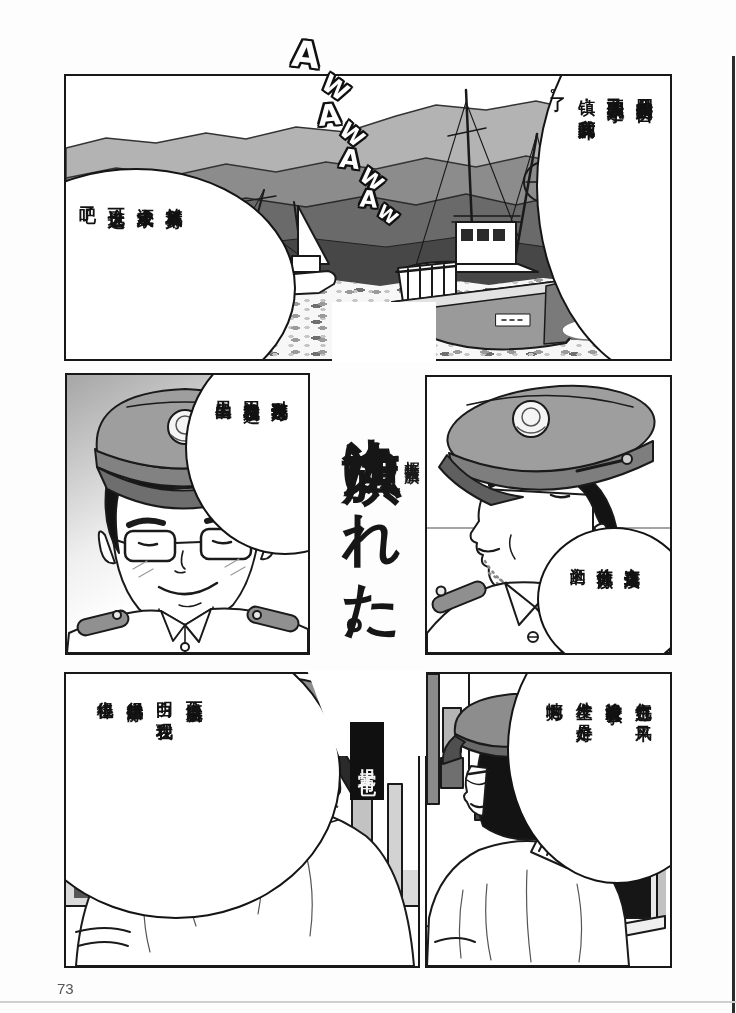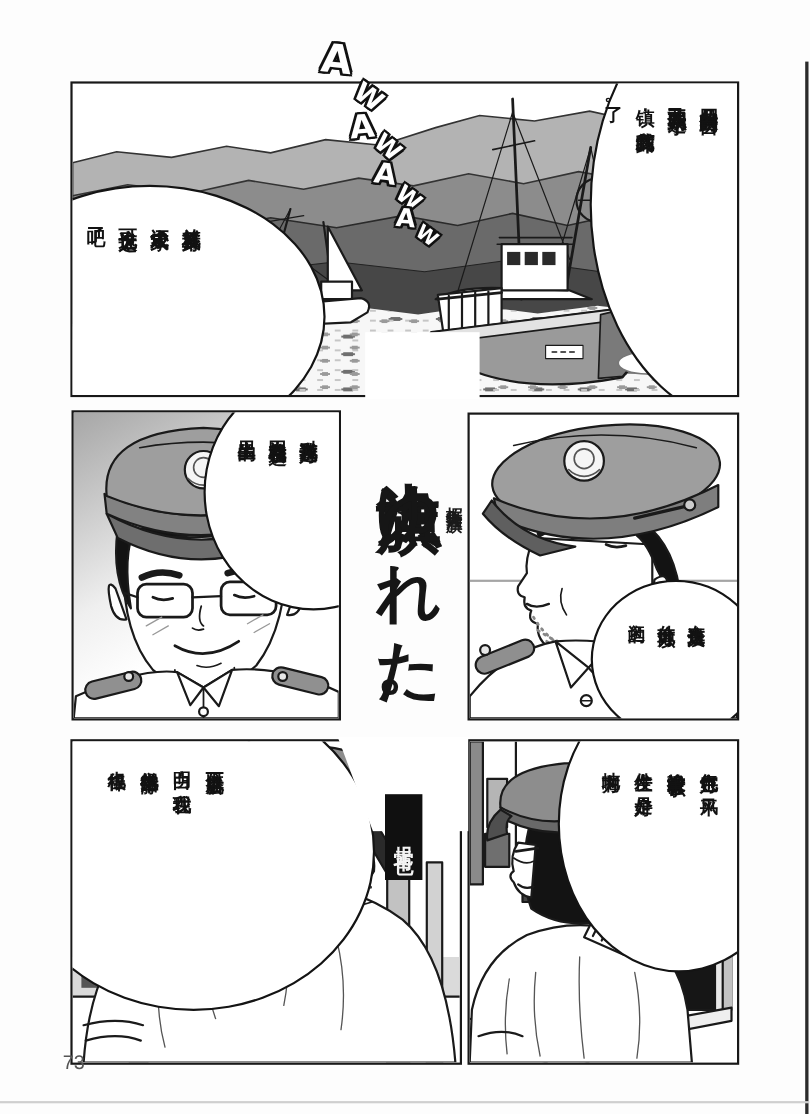--- a/index.html
+++ b/index.html
@@ -65,21 +65,21 @@
                clip-path:polygon(0 0,100% 0,100% 100%,27% 100%); }
 
   
   .sfx {
     position:absolute; z-index:9; font-family:"DejaVu Sans", sans-serif;
     font-weight:900; color:#fff;
     text-shadow:-2px -2px 0 #111,2px -2px 0 #111,-2px 2px 0 #111,2px 2px 0 #111,
                 -2px 0 0 #111,2px 0 0 #111,0 -2px 0 #111,0 2px 0 #111;
   }
 
-  #page-number { position:absolute; left:57px; top:956px; font-size:18px; color:#555;
+  #page-number { position:absolute; left:57px; top:980px; font-size:15px; color:#555;
                  font-family:"Liberation Sans", sans-serif; }
 
   #scan-right  { position:absolute; left:732px; top:56px; width:3px; height:957px; background:#2b2b2b; }
   #scan-bottom { position:absolute; left:0; top:1001px; width:736px; height:2px; background:#cfcfcf; }
 
   #mid-left-bg { position:absolute; inset:0;
     background:linear-gradient(150deg,#a6a6a6 0%,#c9c9c9 22%,#efefef 45%,#ffffff 65%); }
   #mid-right-horizon { position:absolute; left:0; top:150px; width:247px; height:2px; background:#a5a5a5; }
 </style>
 </head>

